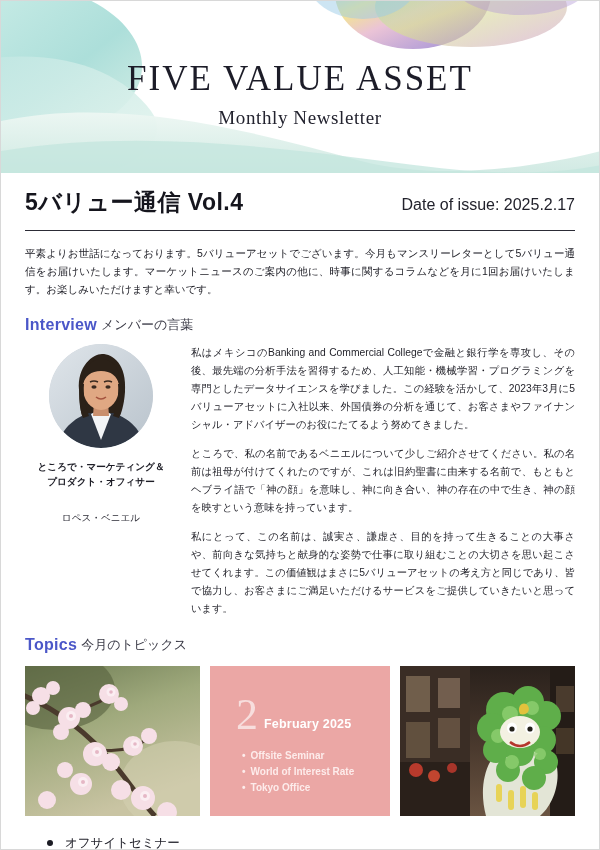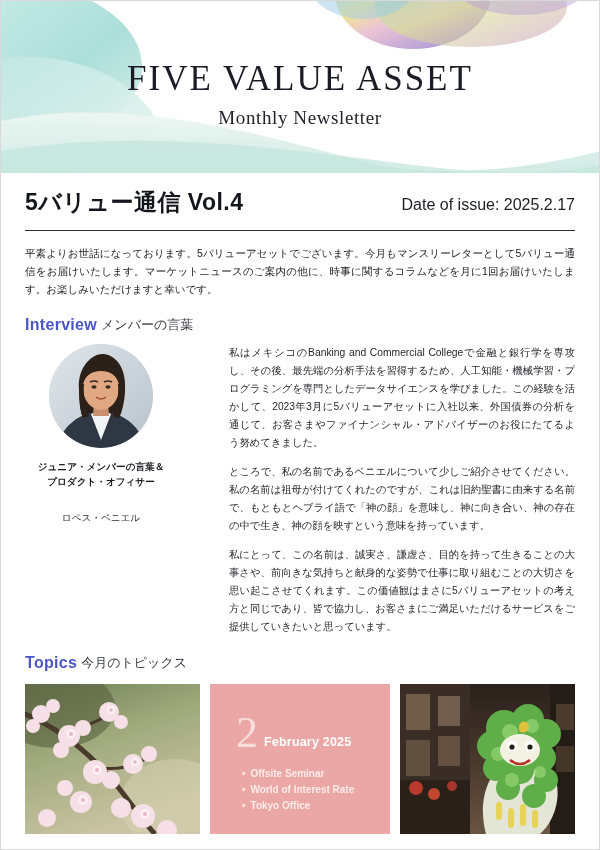--- a/index.html
+++ b/index.html
@@ -151,21 +151,20 @@
     font-size: 9.6px;
     text-align: center;
     color: #2a2a34;
   }
   .interview-body {
     flex: 1;
     font-size: 10.3px;
     line-height: 1.75;
     text-align: justify;
     color: #1f1f27;
-    margin-left: 38px;
   }
   .interview-body p { margin: 0 0 11px 0; }
   .interview-body p:last-child { margin-bottom: 0; }
 
   
   .topics-grid {
     margin: 12px 24px 0 24px;
     display: flex;
     gap: 10px;
   }
@@ -350,21 +349,21 @@
             <ellipse cx="59" cy="43" rx="2.6" ry="1.7" fill="#3a2a20"></ellipse>
 
             <path d="M41,38 Q45,36 49,38" stroke="#3a2a20" stroke-width="1.4" fill="none"></path>
             <path d="M55,38 Q59,36 63,38" stroke="#3a2a20" stroke-width="1.4" fill="none"></path>
 
             <path d="M47,53 Q52,57 57,53" stroke="#a5543f" stroke-width="1.6" fill="none"></path>
           </g>
         </svg>
       </div>
       <div class="profile-role">
-        <span>ジュニア・メンバーの言葉＆</span><br>
+        <span>ところで・マーケティング＆</span><br>
         <span>プロダクト・オフィサー</span>
       </div>
       <div class="profile-name">ロペス・ベニエル</div>
     </div>
 
     <div class="interview-body">
       <p>私はメキシコのBanking and Commercial Collegeで金融と銀行学を専攻し、その後、最先端の分析手法を習得するため、人工知能・機械学習・プログラミングを専門としたデータサイエンスを学びました。この経験を活かして、2023年3月に5バリューアセットに入社以来、外国債券の分析を通じて、お客さまやファイナンシャル・アドバイザーのお役にたてるよう努めてきました。</p>
       <p>ところで、私の名前であるベニエルについて少しご紹介させてください。私の名前は祖母が付けてくれたのですが、これは旧約聖書に由来する名前で、もともとヘブライ語で「神の顔」を意味し、神に向き合い、神の存在の中で生き、神の顔を映すという意味を持っています。</p>
       <p>私にとって、この名前は、誠実さ、謙虚さ、目的を持って生きることの大事さや、前向きな気持ちと献身的な姿勢で仕事に取り組むことの大切さを思い起こさせてくれます。この価値観はまさに5バリューアセットの考え方と同じであり、皆で協力し、お客さまにご満足いただけるサービスをご提供していきたいと思っています。</p>
     </div>

